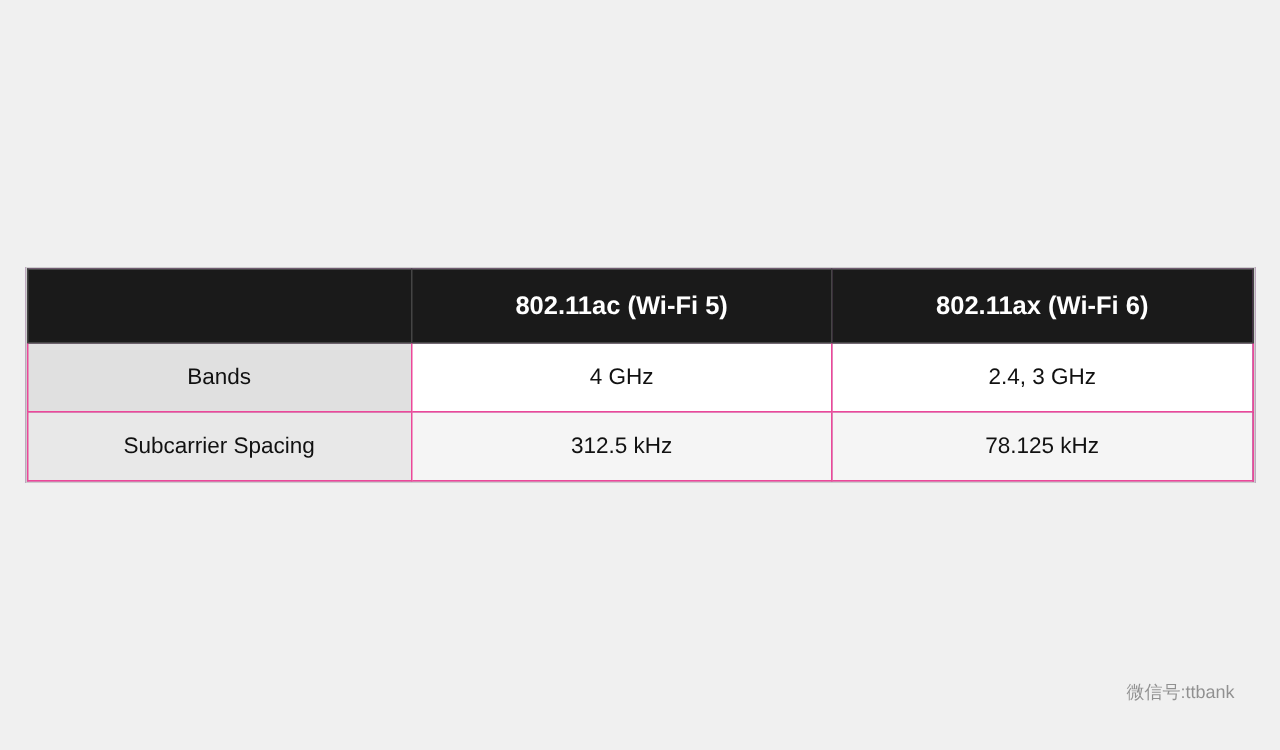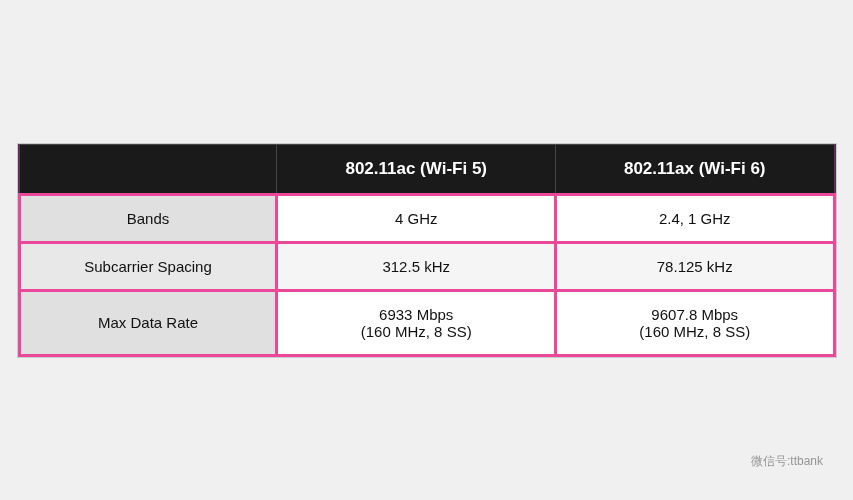--- a/index.html
+++ b/index.html
@@ -32,21 +32,21 @@
     }
     thead tr th:first-child {
       background: #1a1a1a;
       border: 1px solid #444;
     }
     tbody tr td {
       padding: 14px 10px;
       text-align: center;
       font-size: 15px;
       color: #111;
-      border: 3px solid #ec4899;
+      border: 1px solid #ec4899;
     }
     tbody tr td:first-child {
       text-align: center;
       font-weight: normal;
       background: #e8e8e8;
       color: #111;
       font-size: 15px;
     }
     tbody tr:nth-child(odd) td:not(:first-child) {
       background: #ffffff;
@@ -77,29 +77,24 @@
       <tr>
         <th></th>
         <th>802.11ac (Wi-Fi 5)</th>
         <th>802.11ax (Wi-Fi 6)</th>
       </tr>
     </thead>
     <tbody id="table-body">
     <tr>
           <td>Bands</td>
           <td>4 GHz</td>
-          <td>2.4, 1 GHz</td>
+          <td>2.4, 3 GHz</td>
         </tr>
         <tr>
           <td>Subcarrier Spacing</td>
           <td>312.5 kHz</td>
           <td>78.125 kHz</td>
-        </tr>
-        <tr>
-          <td>Max Data Rate</td>
-          <td>6933 Mbps<br>(160 MHz, 8 SS)</td>
-          <td>9607.8 Mbps<br>(160 MHz, 8 SS)</td>
         </tr>
       </tbody>
   </table>
 </div>
 
 <div class="watermark">微信号:ttbank</div>
 
 </body></html>

